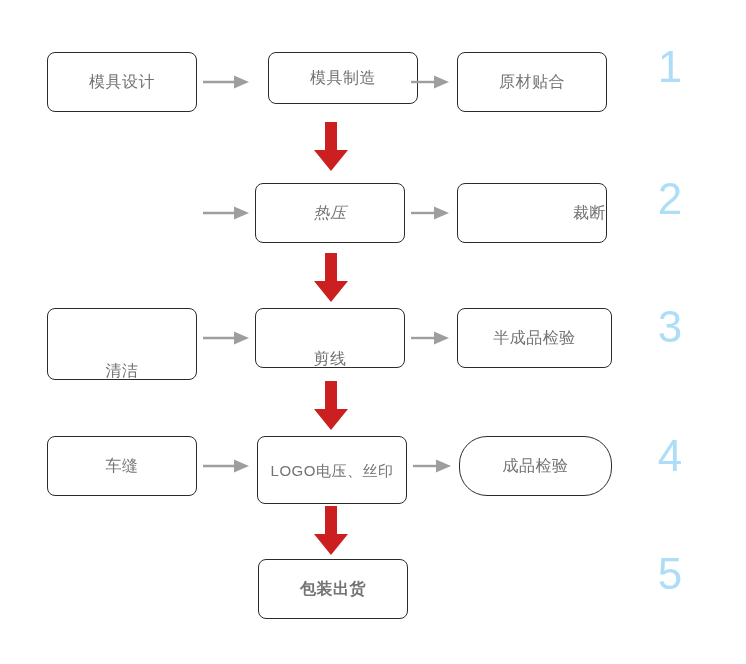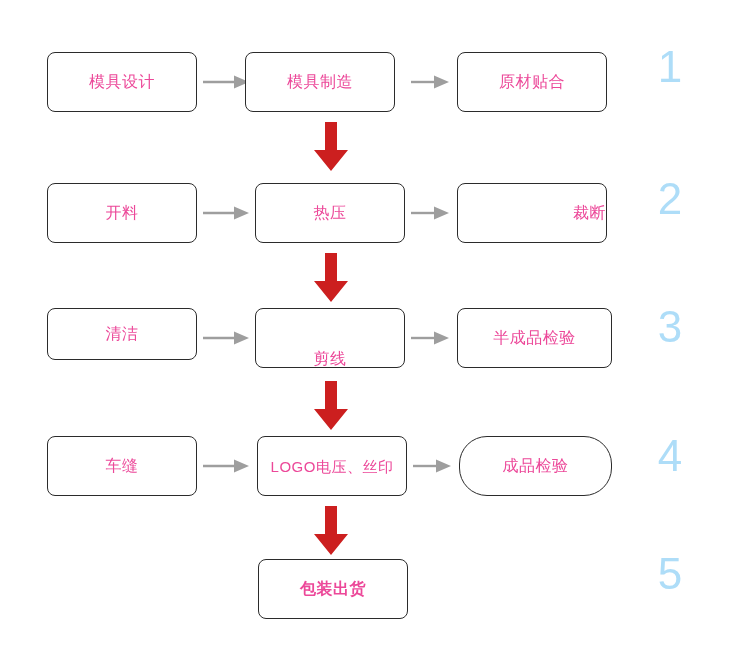--- a/index.html
+++ b/index.html
@@ -29,21 +29,21 @@
     display: flex;
     align-items: center;
     justify-content: center;
     color: #1f8ced;
     font-size: 16px;
     letter-spacing: 0.5px;
     white-space: nowrap;
     box-shadow: 0 0 0 0 rgba(0,0,0,0);
   }
   .proc-box .box-label {
-    color: #ec4899;
+    color: #737373;
     font-size: 16px;
     line-height: 1;
   }
   .h-arrow {
     position: absolute;
     height: 16px;
     display: block;
   }
   .v-arrow {
     position: absolute;
@@ -66,68 +66,65 @@
 
   <div class="proc-box" style="left:47px; top:52px; width:150px; height:60px;">
     <span class="box-label">模具设计</span>
   </div>
 
   <svg class="h-arrow" style="left:203px; top:74px; width:48px; height:16px;" viewBox="0 0 48 16">
     <line x1="0" y1="8" x2="34" y2="8" stroke="#9e9e9e" stroke-width="2.4"></line>
     <polygon points="31,1.5 46,8 31,14.5" fill="#9e9e9e"></polygon>
   </svg>
 
-  <div class="proc-box" style="left:245px; top:52px; width:150px; height:60px;">
+  <div class="proc-box" style="left:268px; top:52px; width:150px; height:52px;">
     <span class="box-label">模具制造</span>
   </div>
 
   <svg class="h-arrow" style="left:411px; top:74px; width:40px; height:16px;" viewBox="0 0 40 16">
     <line x1="0" y1="8" x2="26" y2="8" stroke="#9e9e9e" stroke-width="2.4"></line>
     <polygon points="23,1.5 38,8 23,14.5" fill="#9e9e9e"></polygon>
   </svg>
 
   <div class="proc-box" style="left:457px; top:52px; width:150px; height:60px;align-items:center;">
     <span class="box-label">原材贴合</span>
   </div>
 
   <div class="stage-num" style="left:650px; top:45px;">1</div>
 
   <svg class="v-arrow" style="left:311px; top:122px; width:40px; height:50px;" viewBox="0 0 40 50">
     <polygon points="14,0 26,0 26,28 37,28 20,49 3,28 14,28" fill="#cc1f1f"></polygon>
   </svg>
 
-  <div class="proc-box" style="left:47px; top:183px; width:150px; height:60px;">
-    <span class="box-label">开料</span>
-  </div>
 
   <svg class="h-arrow" style="left:203px; top:205px; width:48px; height:16px;" viewBox="0 0 48 16">
     <line x1="0" y1="8" x2="34" y2="8" stroke="#9e9e9e" stroke-width="2.4"></line>
     <polygon points="31,1.5 46,8 31,14.5" fill="#9e9e9e"></polygon>
   </svg>
 
-  <div class="proc-box" style="left:255px; top:183px; width:150px; height:60px;">
+  <div class="proc-box" style="left:255px; top:183px; width:150px; height:60px;font-style:italic;">
     <span class="box-label">热压</span>
   </div>
 
   <svg class="h-arrow" style="left:411px; top:205px; width:40px; height:16px;" viewBox="0 0 40 16">
     <line x1="0" y1="8" x2="26" y2="8" stroke="#9e9e9e" stroke-width="2.4"></line>
     <polygon points="23,1.5 38,8 23,14.5" fill="#9e9e9e"></polygon>
   </svg>
 
   <div class="proc-box" style="left:457px; top:183px; width:150px; height:60px;justify-content:flex-end;">
     <span class="box-label">裁断</span>
   </div>
 
   <div class="stage-num" style="left:650px; top:177px;">2</div>
 
   <svg class="v-arrow" style="left:311px; top:253px; width:40px; height:50px;" viewBox="0 0 40 50">
     <polygon points="14,0 26,0 26,28 37,28 20,49 3,28 14,28" fill="#cc1f1f"></polygon>
   </svg>
 
-  <div class="proc-box" style="left:47px; top:308px; width:150px; height:52px;">
+  <div class="proc-box" style="left:47px; top:308px; width:150px; height:72px;align-items:flex-end;">
     <span class="box-label">清洁</span>
   </div>
 
   <svg class="h-arrow" style="left:203px; top:330px; width:48px; height:16px;" viewBox="0 0 48 16">
     <line x1="0" y1="8" x2="34" y2="8" stroke="#9e9e9e" stroke-width="2.4"></line>
     <polygon points="31,1.5 46,8 31,14.5" fill="#9e9e9e"></polygon>
   </svg>
 
   <div class="proc-box" style="left:255px; top:308px; width:150px; height:60px;align-items:flex-end;">
     <span class="box-label">剪线</span>
@@ -150,21 +147,21 @@
 
   <div class="proc-box" style="left:47px; top:436px; width:150px; height:60px;">
     <span class="box-label">车缝</span>
   </div>
 
   <svg class="h-arrow" style="left:203px; top:458px; width:48px; height:16px;" viewBox="0 0 48 16">
     <line x1="0" y1="8" x2="34" y2="8" stroke="#9e9e9e" stroke-width="2.4"></line>
     <polygon points="31,1.5 46,8 31,14.5" fill="#9e9e9e"></polygon>
   </svg>
 
-  <div class="proc-box" style="left:257px; top:436px; width:150px; height:60px; font-size:15px;">
+  <div class="proc-box" style="left:257px; top:436px; width:150px; height:68px; font-size:15px;">
     <span class="box-label" style="font-size:15px;">LOGO电压、丝印</span>
   </div>
 
   <svg class="h-arrow" style="left:413px; top:458px; width:40px; height:16px;" viewBox="0 0 40 16">
     <line x1="0" y1="8" x2="26" y2="8" stroke="#9e9e9e" stroke-width="2.4"></line>
     <polygon points="23,1.5 38,8 23,14.5" fill="#9e9e9e"></polygon>
   </svg>
 
   <div class="proc-box" style="left:459px; top:436px; width:153px; height:60px;border-radius:28px;">
     <span class="box-label">成品检验</span>

